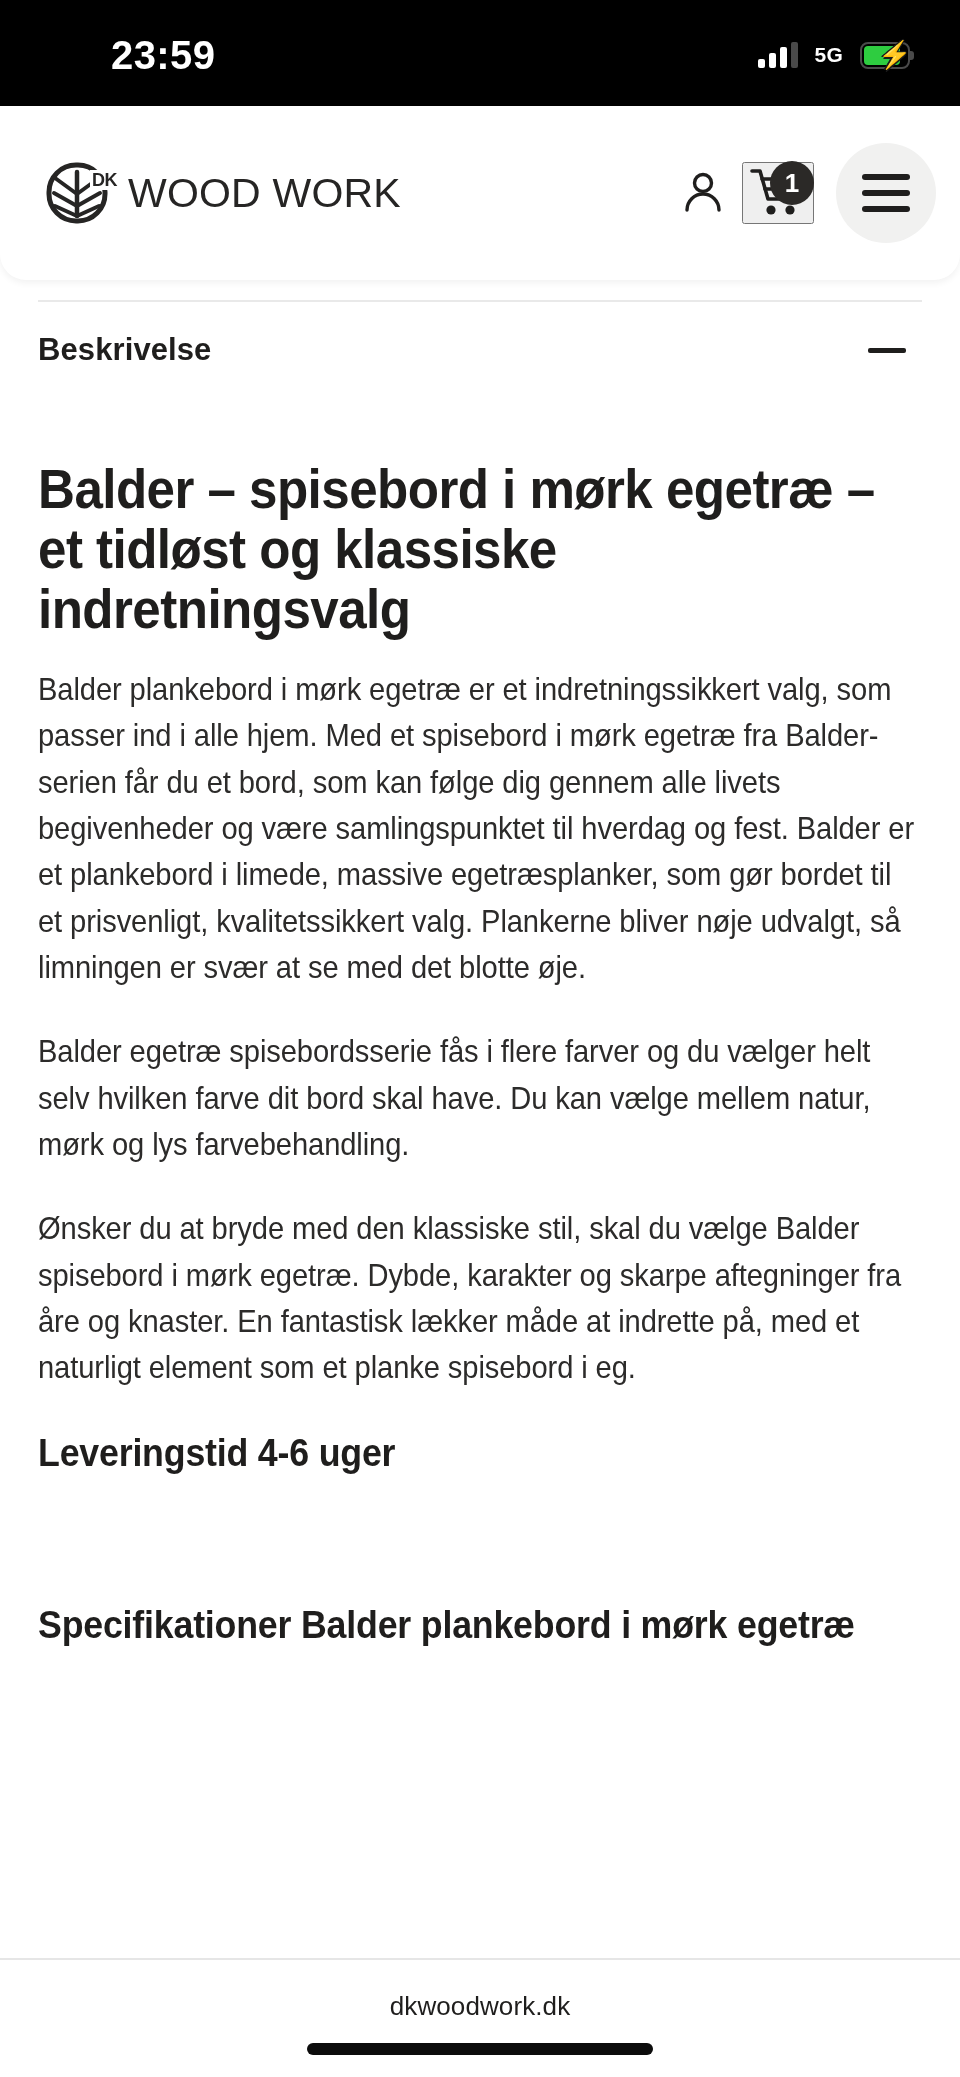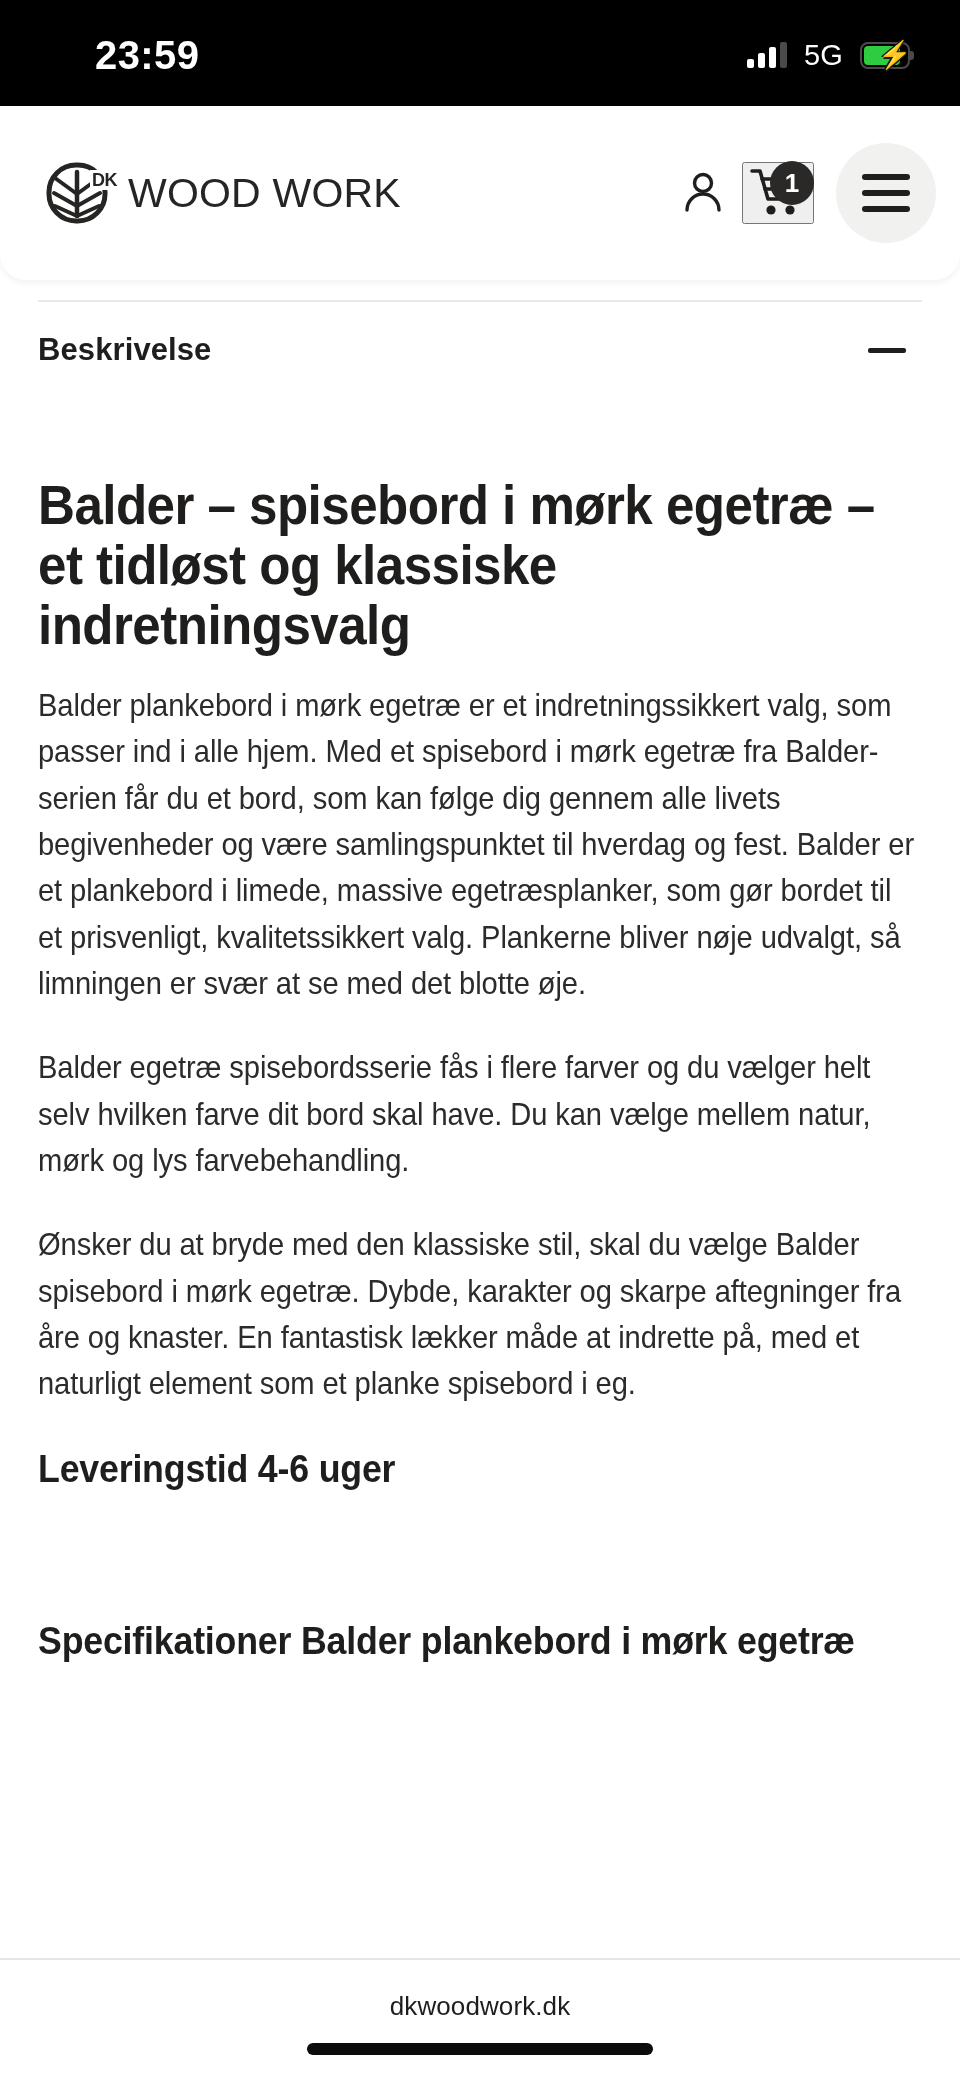--- a/index.html
+++ b/index.html
@@ -9,35 +9,35 @@
     font-family:"Liberation Sans", sans-serif;
     -webkit-font-smoothing:antialiased;
   }
   #screen { position:relative; width:960px; height:2077px; overflow:hidden; background:#ffffff; }
 
   
   .statusbar{
     position:absolute; top:0; left:0; width:960px; height:106px;
     background:#000000; color:#ffffff;
     display:flex; align-items:center; justify-content:space-between;
-    padding:0 46px 0 0;
+    padding:0 46px 0 16px;
   }
   .sb-time{
     font-size:40px; font-weight:600; letter-spacing:0.4px;
     padding-left:95px; line-height:1; margin-top:4px;
     font-family:"Liberation Sans", sans-serif;
   }
   .sb-right{ display:flex; align-items:center; gap:17px; margin-top:4px; }
   .bars{ display:flex; align-items:flex-end; gap:4px; height:26px; }
   .bars i{ display:block; width:7px; background:#ffffff; border-radius:2px; }
   .bars i:nth-child(1){ height:9px; }
   .bars i:nth-child(2){ height:15px; }
   .bars i:nth-child(3){ height:21px; }
   .bars i:nth-child(4){ height:26px; background:#4a4a4a; }
-  .net{ font-size:29px; font-weight:400; letter-spacing:0.2px; }
+  .net{ font-size:21px; font-weight:700; letter-spacing:0.2px; }
   .battery{ position:relative; width:54px; height:27px; display:flex; align-items:center; }
   .bat-shell{
     position:absolute; left:0; top:0; width:50px; height:27px;
     border:2.5px solid #4a4a4a; border-radius:8px;
   }
   .bat-fill{
     position:absolute; left:4px; top:4px; width:36px; height:19px;
     background:#2ecc40; border-radius:4px;
   }
   .bat-cap{
@@ -99,21 +99,21 @@
   .accordion{
     position:absolute; top:322px; left:0; width:960px; height:56px;
     display:flex; align-items:center; justify-content:space-between;
     padding:0 54px 0 38px;
   }
   .acc-title{ font-size:31px; font-weight:700; color:#1f1e1d; letter-spacing:0.1px; }
   .acc-minus{ width:38px; height:5px; background:#1f1e1d; border-radius:2px; }
 
   
   .content{
-    position:absolute; top:476px; left:38px; width:884px;
+    position:absolute; top:460px; left:38px; width:884px;
   }
   h1.prod-title{
     font-size:55px; font-weight:800; line-height:1.09;
     color:#1f1e1d; letter-spacing:-0.6px;
     transform:scaleX(0.93); transform-origin:left top;
     width:950px;
     margin-bottom:26px;
   }
   p.body{
     font-size:30.5px; line-height:1.52; color:#2c2b2a;

